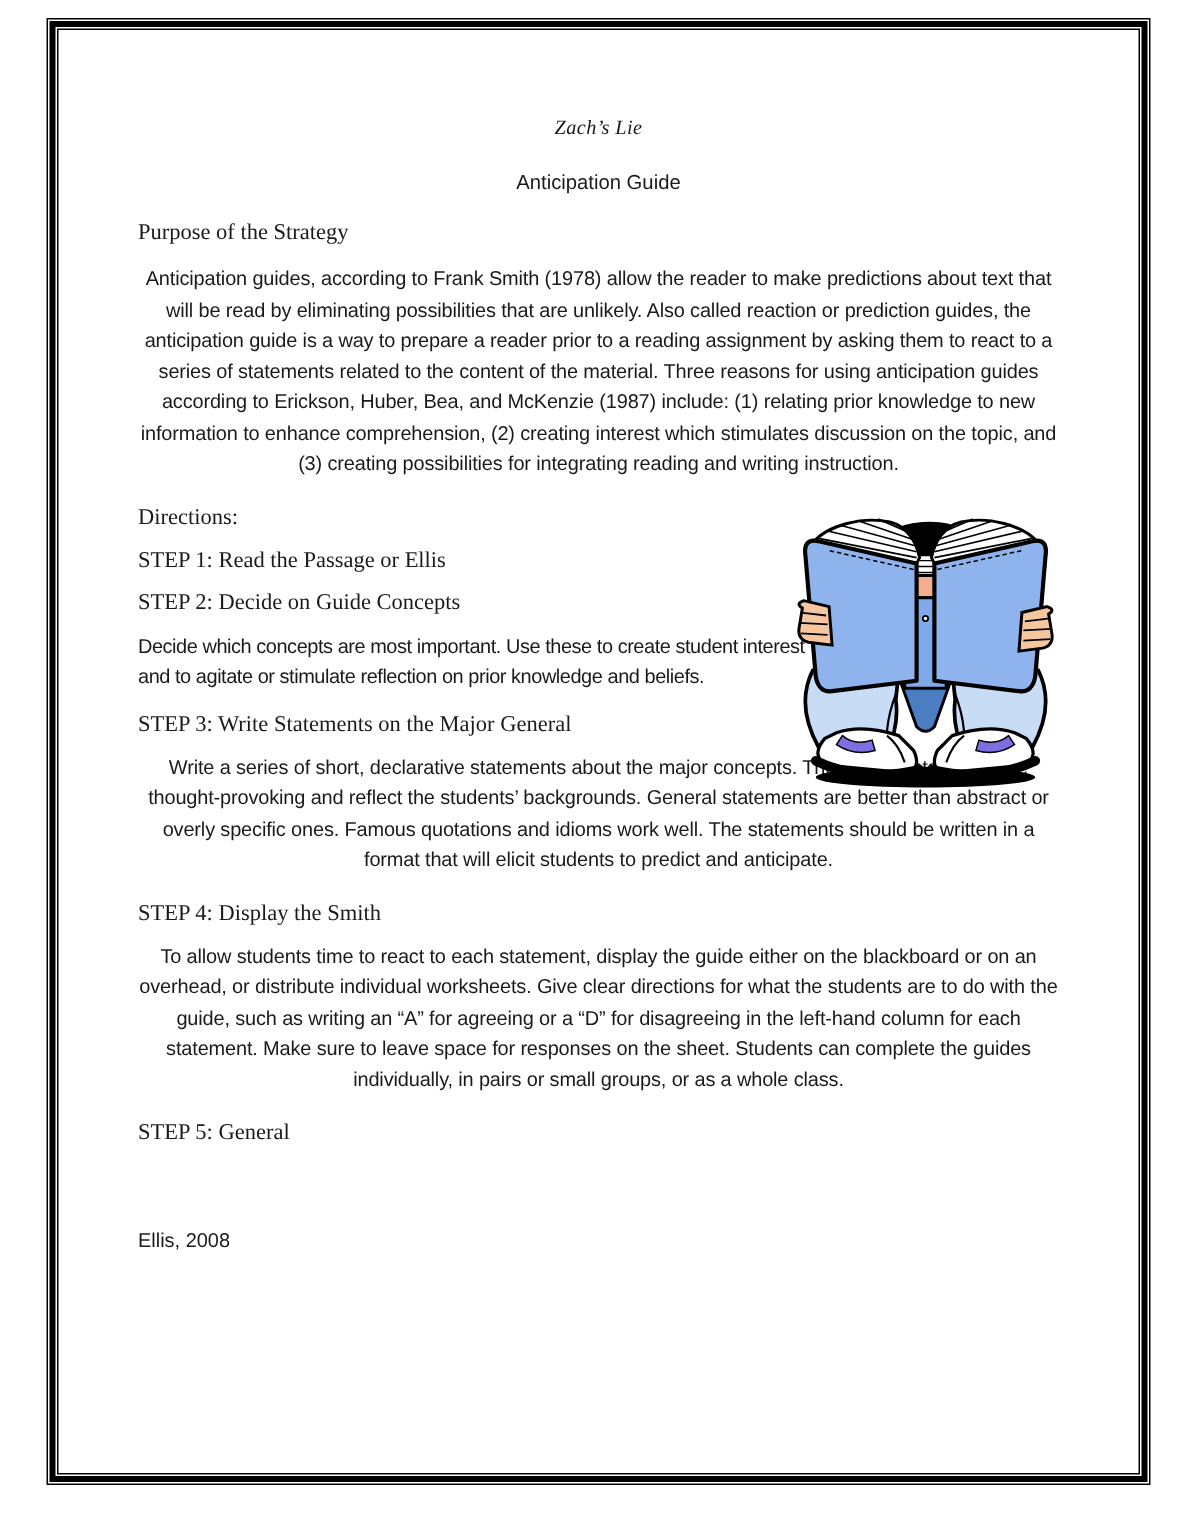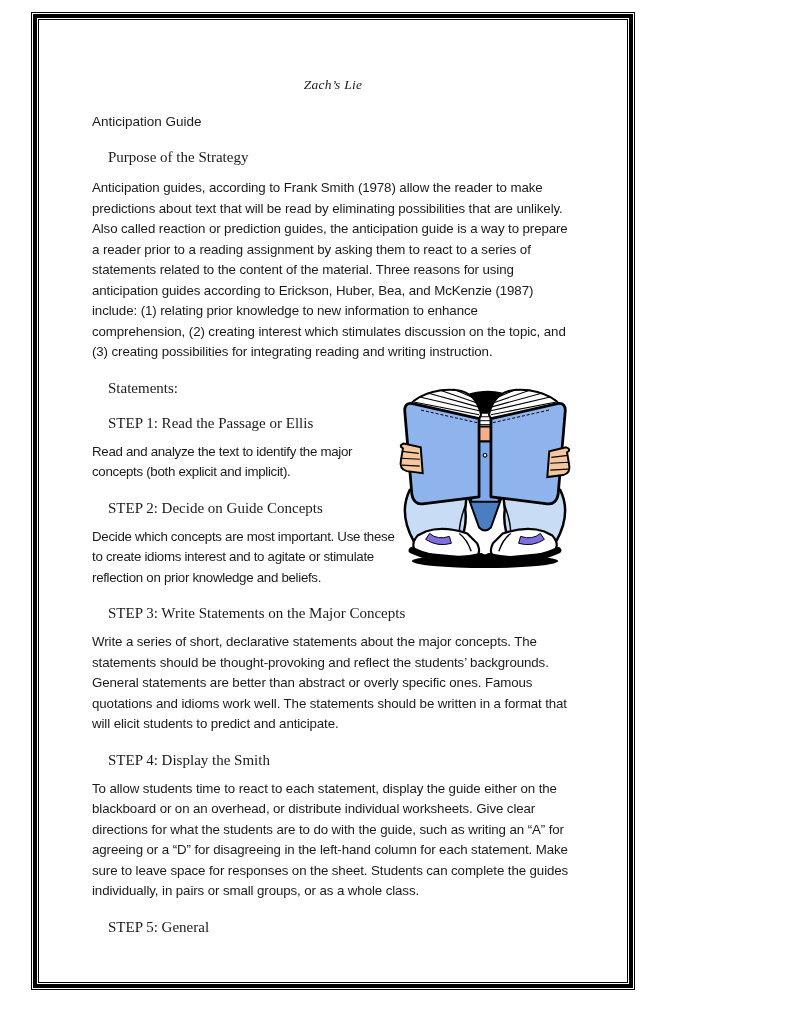--- a/index.html
+++ b/index.html
@@ -7,21 +7,21 @@
   body {
     width: 799px; height: 1009px;
     position: relative;
     background: #ffffff;
     overflow: hidden;
     font-family: "Liberation Sans", sans-serif;
     color: #1a1a1a;
   }
   .page-border-outer {
     position: absolute; left: 31px; top: 12px;
-    width: 604px; height: 978px;
+    width: 736px; height: 978px;
     border: 1px solid #000;
     padding: 1px;
     box-sizing: border-box;
     background: #fff;
   }
   .page-border-mid {
     border: 4px solid #000;
     height: 100%;
     padding: 1px;
     box-sizing: border-box;
@@ -40,41 +40,42 @@
     margin: 0 0 18px 0;
     text-align: center;
     font-family: "Liberation Serif", serif;
     font-style: italic;
     font-size: 13.5px;
     line-height: 19px;
     letter-spacing: 0.3px;
   }
   .doc-subtitle {
     margin: 0 0 14px 0;
+    text-align: center;
     font-size: 13.5px;
     line-height: 20px;
   }
   .h-serif {
     font-family: "Liberation Serif", serif;
     font-size: 15px;
     line-height: 19px;
     font-weight: normal;
-    margin: 16px;
+    margin: 0;
   }
   .body {
     font-size: 13.3px;
     line-height: 20.5px;
     letter-spacing: -0.1px;
     margin: 0;
   }
   .mb9  { margin-bottom: 9px; }
   .mb10 { margin-bottom: 10px; }
   .mb11 { margin-bottom: 11px; }
   .mb12 { margin-bottom: 12px; }
-  .mb16 { margin-bottom: 16px; }
+  .mb16 { margin-bottom: 16px; text-align: center; }
   .credit {
     font-size: 13.3px;
     line-height: 18px;
     margin: 53px 0 0 0;
   }
   .wrap-region { position: relative; }
   .wrap-region .body {
     padding-right: 168px;
     letter-spacing: -0.3px;
   }
@@ -154,34 +155,34 @@
               <path d="M 64 146 Q 72 152 76 164" fill="none" stroke="#000" stroke-width="1.4"></path>
             </g>
             <g>
               <path d="M 158 148 Q 168 160 156 166 L 104 171 Q 92 169 98 156 L 108 146 Q 132 138 150 144 Z" fill="#FFFFFF" stroke="#000" stroke-width="2.2"></path>
               <path d="M 164 163 Q 132 178 94 169" fill="none" stroke="#000" stroke-width="6.5" stroke-linecap="round"></path>
               <path d="M 150 152 Q 138 160 124 156 L 126 149 Q 138 153 146 146 Z" fill="#7D6FE0" stroke="#000" stroke-width="1"></path>
               <path d="M 116 146 Q 108 152 104 164" fill="none" stroke="#000" stroke-width="1.4"></path>
             </g>
           </svg>
 
-          <p class="h-serif mb10">Statements:</p>
+          <p class="h-serif mb10">Directions:</p>
 
           <p class="h-serif mb9">STEP 1: Read the Passage or Ellis</p>
-          <p class="body mb16">Read and analyze the text to identify the major concepts (both explicit and implicit).</p>
 
           <p class="h-serif mb9">STEP 2: Decide on Guide Concepts</p>
-          <p class="body mb12">Decide which concepts are most important. Use these to create idioms interest and to agitate or stimulate reflection on prior knowledge and beliefs.</p>
+          <p class="body mb12">Decide which concepts are most important. Use these to create student interest and to agitate or stimulate reflection on prior knowledge and beliefs.</p>
         </div>
 
-        <p class="h-serif mb9">STEP 3: Write Statements on the Major Concepts</p>
+        <p class="h-serif mb9">STEP 3: Write Statements on the Major General</p>
         <p class="body mb16">Write a series of short, declarative statements about the major concepts. The statements should be thought-provoking and reflect the students’ backgrounds. General statements are better than abstract or overly specific ones. Famous quotations and idioms work well. The statements should be written in a format that will elicit students to predict and anticipate.</p>
 
         <p class="h-serif mb9">STEP 4: Display the Smith</p>
         <p class="body mb16">To allow students time to react to each statement, display the guide either on the blackboard or on an overhead, or distribute individual worksheets. Give clear directions for what the students are to do with the guide, such as writing an “A” for agreeing or a “D” for disagreeing in the left-hand column for each statement. Make sure to leave space for responses on the sheet. Students can complete the guides individually, in pairs or small groups, or as a whole class.</p>
 
         <p class="h-serif">STEP 5: General</p>
 
+        <p class="credit">Ellis, 2008</p>
 
       </div>
     </div>
   </div>
 </div>
 
 </body></html>

